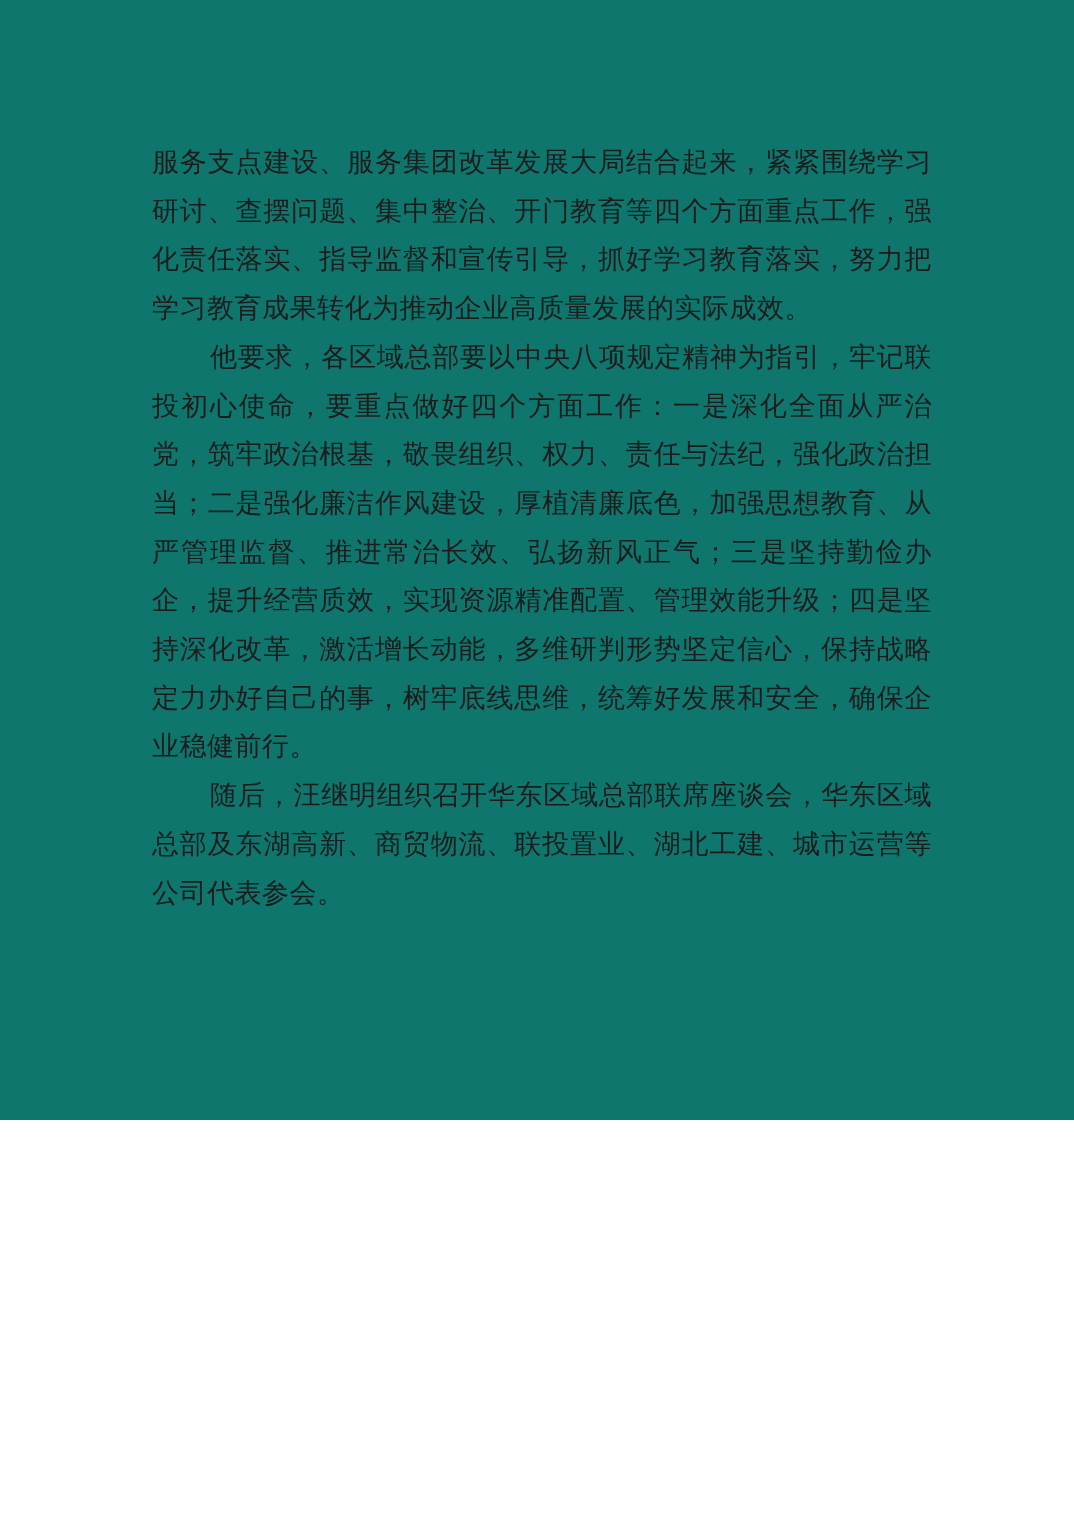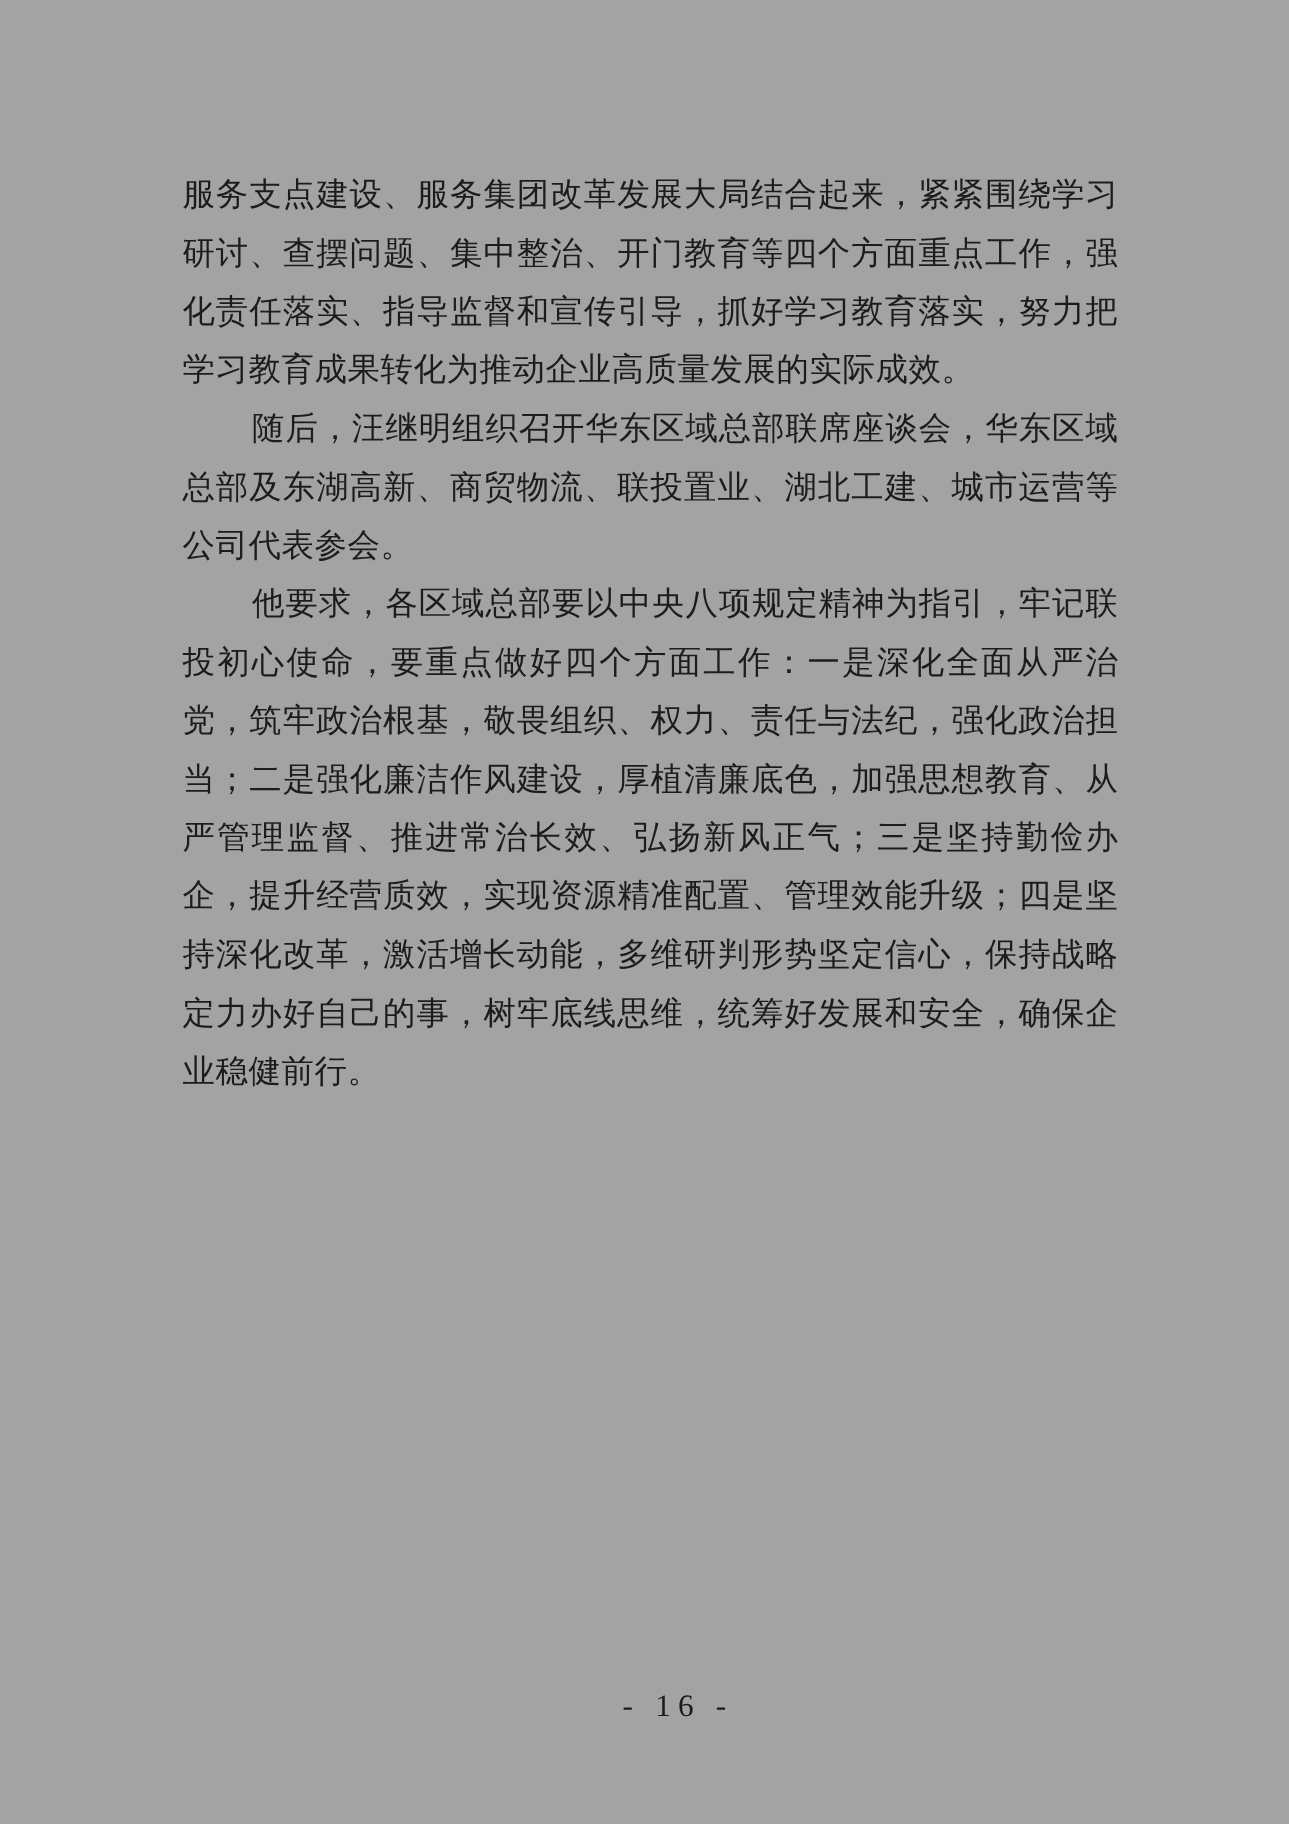--- a/index.html
+++ b/index.html
@@ -3,22 +3,22 @@
 <meta charset="utf-8">
 <style>
   html, body {
     margin: 0;
     padding: 0;
     background: #ffffff;
   }
   .page {
     position: relative;
     width: 1074px;
-    height: 1520px;
-    background: #a3a3a3;
+    height: 1120px;
+    background: #0f766e;
     overflow: hidden;
     font-family: "Liberation Serif", "DejaVu Serif", serif;
     color: #1c1c1c;
   }
   .text-body {
     position: absolute;
     top: 138px;
     left: 152px;
     width: 780px;
   }
@@ -49,17 +49,17 @@
     letter-spacing: 6px;
     margin-left: 28px;
   }
 </style>
 </head>
 <body>
 
 <div class="page">
   <div class="text-body">
     <p>服务支点建设、服务集团改革发展大局结合起来，紧紧围绕学习研讨、查摆问题、集中整治、开门教育等四个方面重点工作，强化责任落实、指导监督和宣传引导，抓好学习教育落实，努力把学习教育成果转化为推动企业高质量发展的实际成效。</p>
+    <p class="indent">他要求，各区域总部要以中央八项规定精神为指引，牢记联投初心使命，要重点做好四个方面工作：一是深化全面从严治党，筑牢政治根基，敬畏组织、权力、责任与法纪，强化政治担当；二是强化廉洁作风建设，厚植清廉底色，加强思想教育、从严管理监督、推进常治长效、弘扬新风正气；三是坚持勤俭办企，提升经营质效，实现资源精准配置、管理效能升级；四是坚持深化改革，激活增长动能，多维研判形势坚定信心，保持战略定力办好自己的事，树牢底线思维，统筹好发展和安全，确保企业稳健前行。</p>
     <p class="indent">随后，汪继明组织召开华东区域总部联席座谈会，华东区域总部及东湖高新、商贸物流、联投置业、湖北工建、城市运营等公司代表参会。</p>
-    <p class="indent">他要求，各区域总部要以中央八项规定精神为指引，牢记联投初心使命，要重点做好四个方面工作：一是深化全面从严治党，筑牢政治根基，敬畏组织、权力、责任与法纪，强化政治担当；二是强化廉洁作风建设，厚植清廉底色，加强思想教育、从严管理监督、推进常治长效、弘扬新风正气；三是坚持勤俭办企，提升经营质效，实现资源精准配置、管理效能升级；四是坚持深化改革，激活增长动能，多维研判形势坚定信心，保持战略定力办好自己的事，树牢底线思维，统筹好发展和安全，确保企业稳健前行。</p>
   </div>
   <div class="page-footer">- 16 -</div>
 </div>
 
 </body></html>

